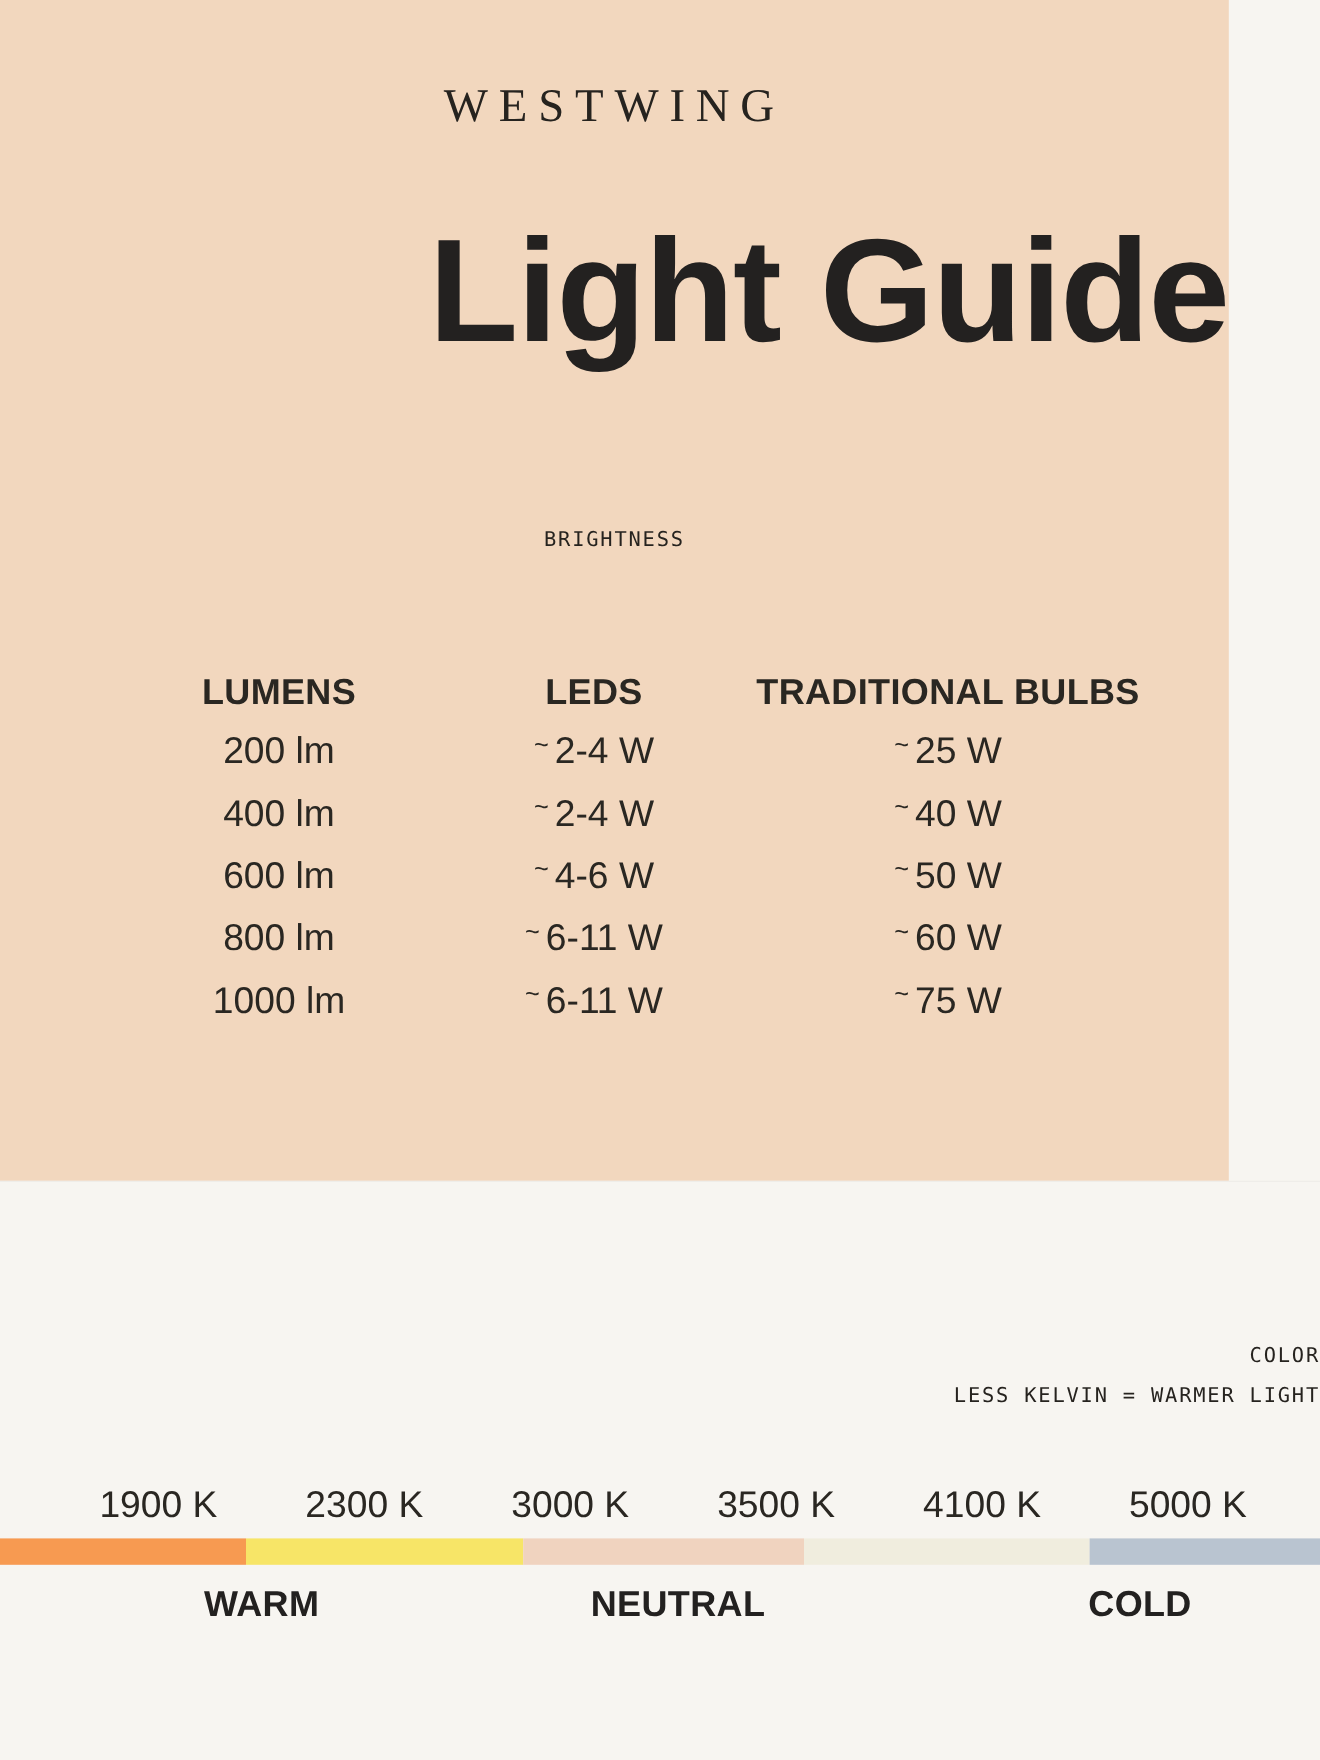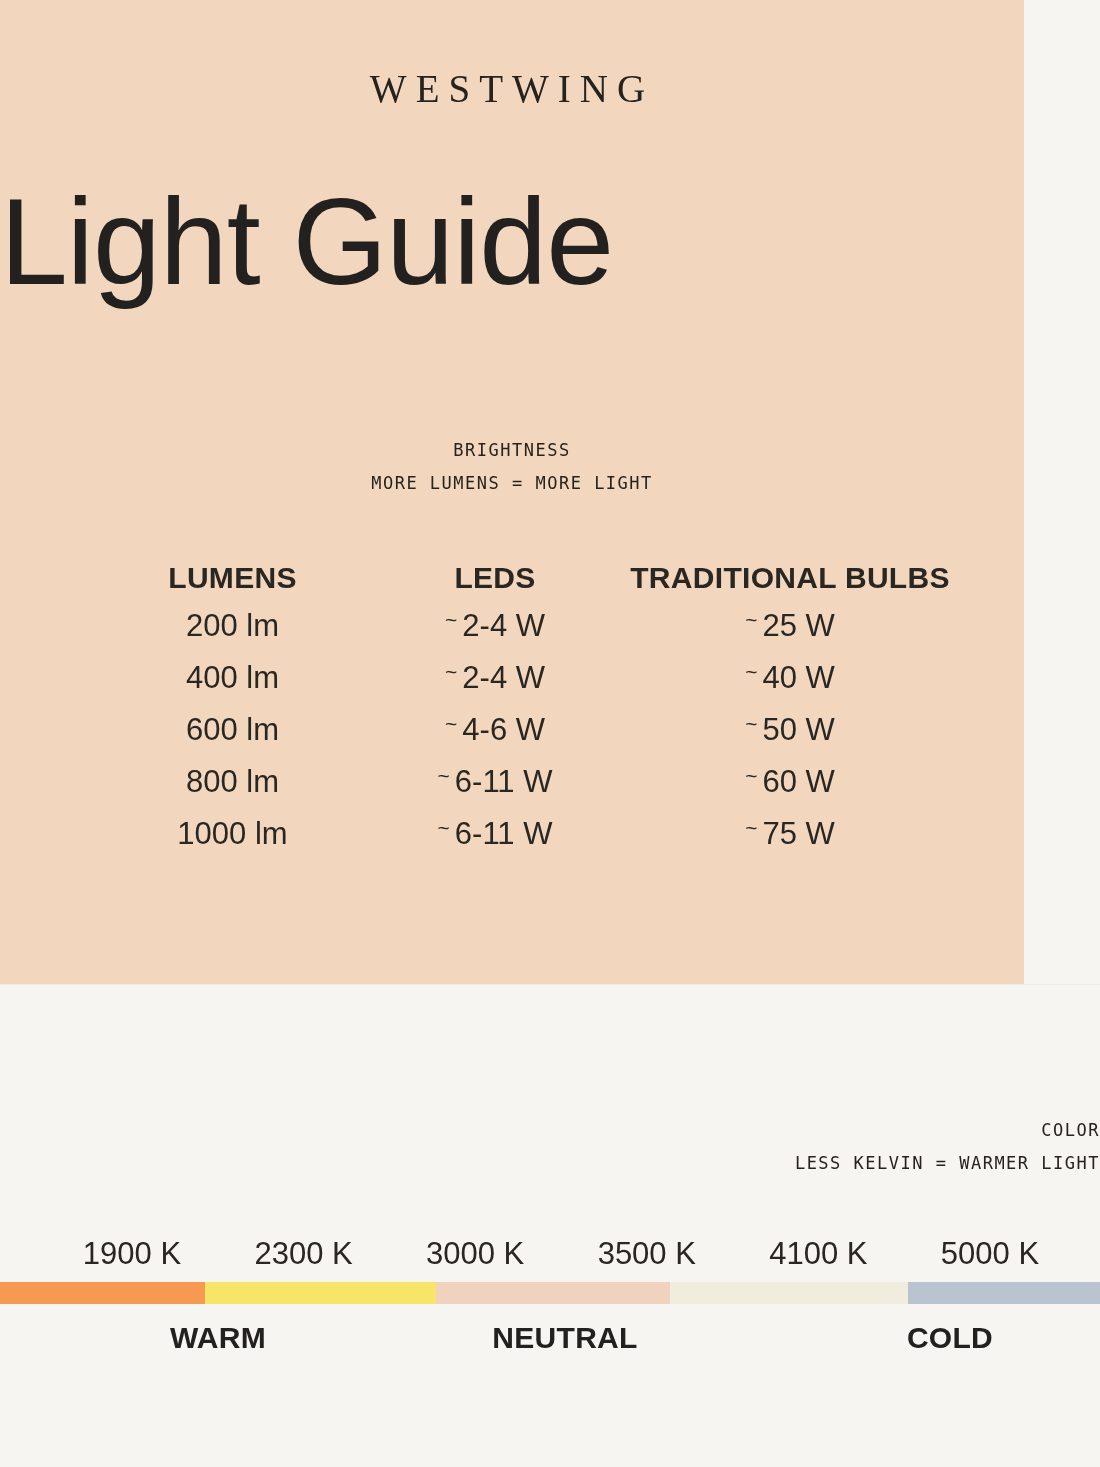--- a/index.html
+++ b/index.html
@@ -21,22 +21,22 @@
     position: absolute; top: 66px; left: 0; width: 100%;
     text-align: center;
     font-family: "Liberation Serif", serif;
     font-size: 39px; font-weight: 400;
     letter-spacing: 9px;
     color: #26231f;
   }
   .page-title {
     position: absolute; top: 178px; left: 0; width: 100%;
     margin: 0;
-    text-align: left;
-    font-size: 122px; font-weight: 400;
+    text-align: right;
+    font-size: 122px; font-weight: 700;
     letter-spacing: -1px;
     line-height: 1.05;
     color: #232120;
   }
   .mono-label { 
     position: absolute; left: 0; width: 100%;
     text-align: center;
     font-family: "DejaVu Sans Mono", "Liberation Mono", monospace;
     line-height: 33px;
   }
@@ -102,21 +102,20 @@
 <div class="page">
 
   <section class="section-top">
 
     <div class="brand-logo">WESTWING</div>
 
     <h1 class="page-title">Light Guide</h1>
 
     <div class="mono-label brightness-label">
       <div class="mono-line">BRIGHTNESS</div>
-      <div class="mono-line">MORE LUMENS = MORE LIGHT</div>
     </div>
 
     <div class="lumen-table">
       <div class="t-row t-head">
         <div class="t-cell">LUMENS</div>
         <div class="t-cell">LEDS</div>
         <div class="t-cell">TRADITIONAL BULBS</div>
       </div>
 
       <div class="t-body">

